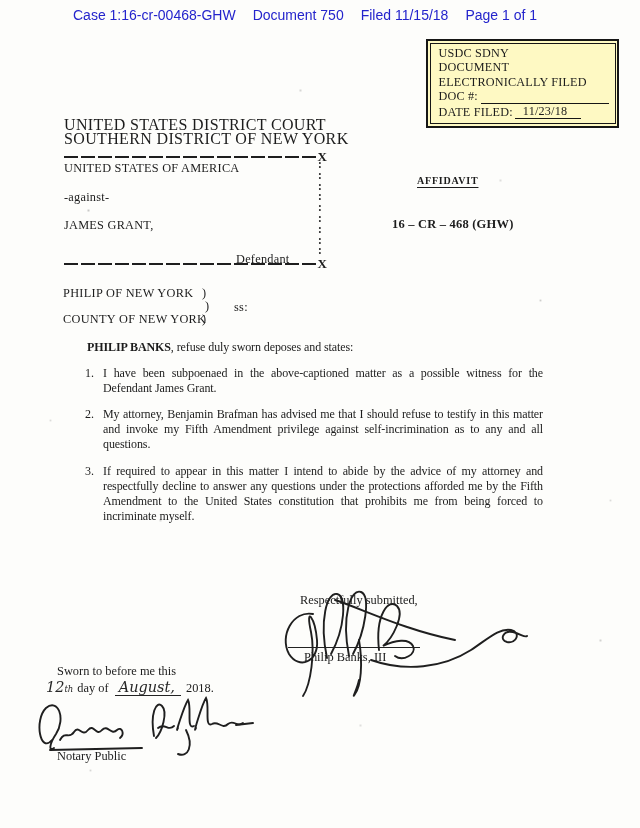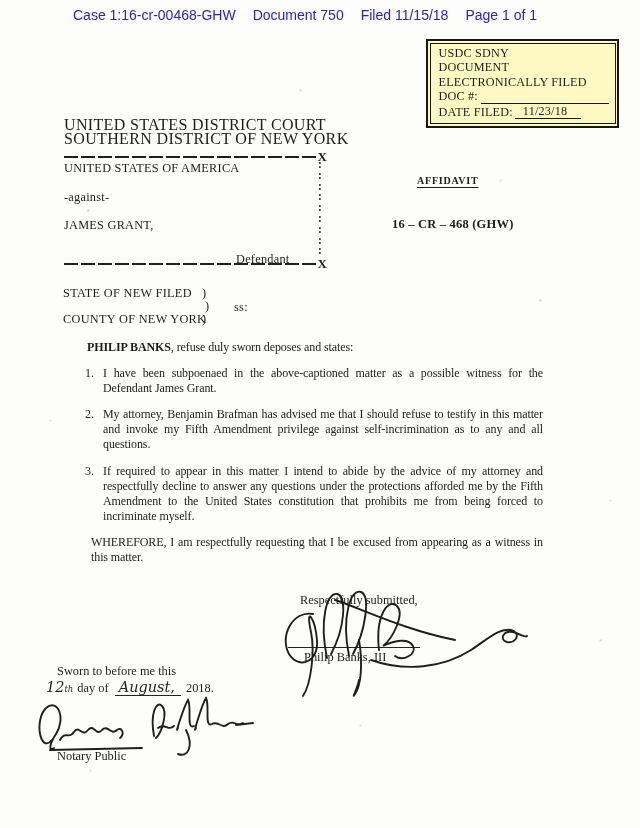--- a/index.html
+++ b/index.html
@@ -136,21 +136,21 @@
 :</div>
 
   <div class="abs xline" style="top:259px;">
     <span class="dash"></span>
     <span class="xmark">X</span>
   </div>
 
   <div class="abs affidavit-title">AFFIDAVIT</div>
   <div class="abs case-no">16 – CR – 468 (GHW)</div>
 
-  <div class="abs venue" style="top:286px; left:63px;">STATE OF NEW FILED</div>
+  <div class="abs venue" style="top:286px; left:63px;">PHILIP OF NEW YORK</div>
   <div class="abs venue" style="top:286px; left:202px;">)</div>
   <div class="abs venue" style="top:299px; left:205px;">)</div>
   <div class="abs venue" style="top:300px; left:234px;">ss:</div>
   <div class="abs venue" style="top:312px; left:63px;">COUNTY OF NEW YORK</div>
   <div class="abs venue" style="top:312px; left:202px;">)</div>
 
   <div class="abs body-text intro">
     <b>PHILIP BANKS</b><span>, refuse duly sworn deposes and states:</span>
   </div>
 
@@ -160,21 +160,20 @@
   </div>
   <div class="abs body-text item" style="top:407px;">
     <span class="num">2.</span>
     <div class="itext">My attorney, Benjamin Brafman has advised me that I should refuse to testify in this matter and invoke my Fifth Amendment privilege against self-incrimination as to any and all questions.</div>
   </div>
   <div class="abs body-text item" style="top:464px;">
     <span class="num">3.</span>
     <div class="itext">If required to appear in this matter I intend to abide by the advice of my attorney and respectfully decline to answer any questions under the protections afforded me by the Fifth Amendment to the United States constitution that prohibits me from being forced to incriminate myself.</div>
   </div>
 
-  <div class="abs body-text wherefore">WHEREFORE, I am respectfully requesting that I be excused from appearing as a witness in this matter.</div>
 
   <div class="abs closing">Respectfully submitted,</div>
   <div class="abs sig-rule"></div>
   <div class="abs signer">Philip Banks, III</div>
 
   <svg class="abs sig-svg" style="top:580px; left:275px;" width="255" height="120" viewBox="0 0 255 120">
     <path d="M 38,34 C 18,30 4,56 14,74 C 24,90 44,82 42,60 C 40,38 30,24 36,52 C 40,72 36,104 28,116"></path>
     <path d="M 52,78 C 44,40 52,12 62,14 C 72,16 70,48 56,74"></path>
     <path d="M 74,76 C 66,36 76,8 86,12 C 96,16 90,52 78,74"></path>
     <path d="M 84,60 C 88,84 86,106 80,114 C 76,120 82,110 84,100"></path>

